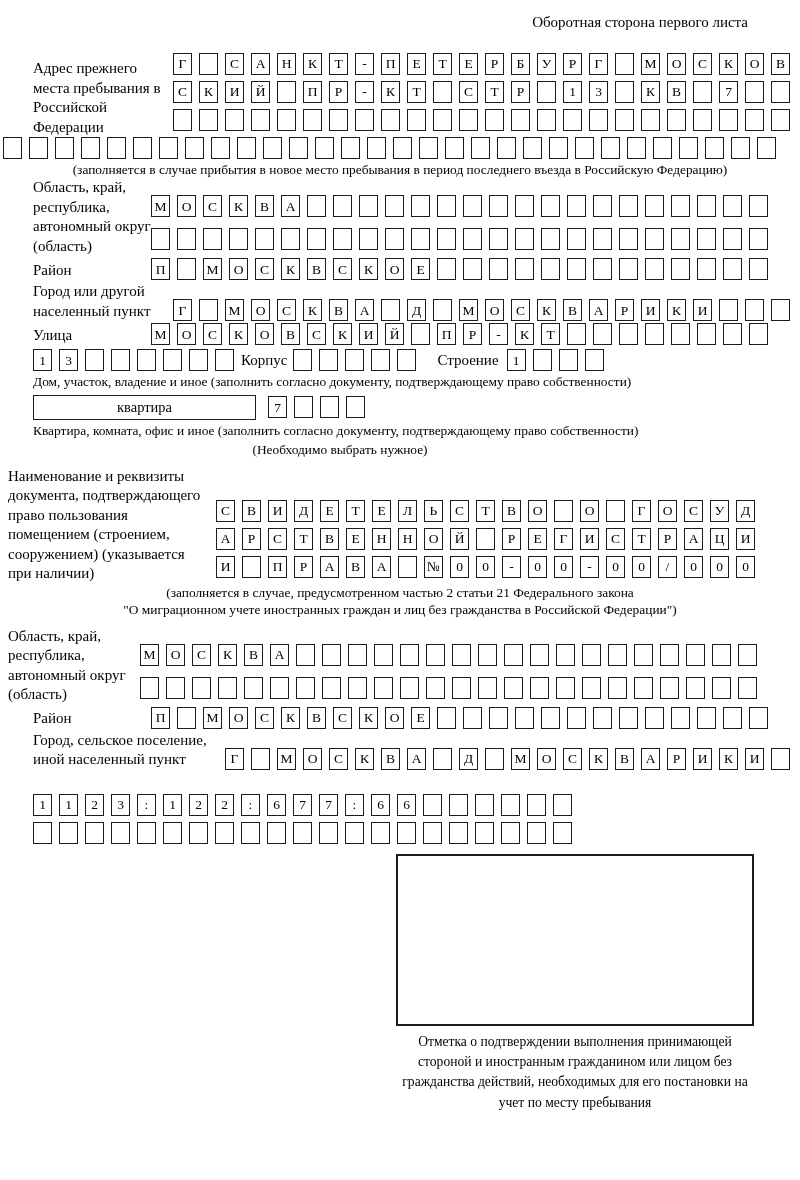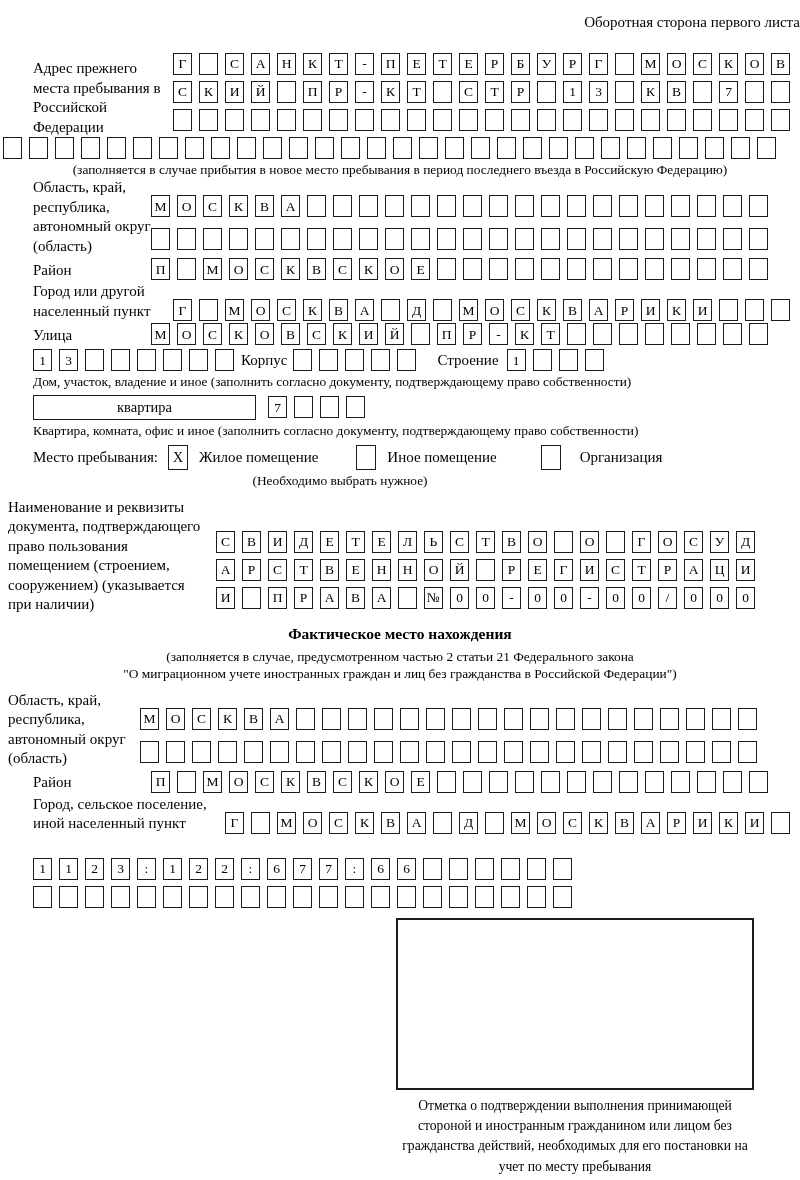--- a/index.html
+++ b/index.html
@@ -2,21 +2,21 @@
 <html><head>
 <meta charset="utf-8">
 <style>
   html,body{margin:0;padding:0;}
   body{
     width:800px;height:1180px;background:#fff;color:#000;
     font-family:"Liberation Serif","DejaVu Serif",serif;
     font-size:15px;overflow:hidden;
   }
   .page{position:relative;width:800px;height:1180px;}
-  .header-note{padding-top:14px;text-align:right;font-size:15px;}
+  .header-note{padding-top:14px;padding-right:52px;text-align:right;font-size:15px;}
   .field{display:flex;margin-left:33px;align-items:flex-end;}
   .flabel{flex:none;line-height:1.3;}
   .rows > .cells{margin-bottom:6px;}
   .cells{display:flex;}
   .cell{
     box-sizing:border-box;flex:none;width:19px;height:22px;margin-right:7px;
     border:1.6px solid #1c1c1c;display:flex;align-items:center;justify-content:center;
     font-size:13.5px;line-height:1;
   }
   .caption{font-size:13.4px;line-height:1.3;}
@@ -341,35 +341,20 @@
     <div class="widebox" style="width:223px;margin-right:12px;">квартира</div>
     <div class="cells">
         <span class="cell">7</span>
         <span class="cell"></span>
         <span class="cell"></span>
         <span class="cell"></span>
       </div>
   </div>
   <div class="caption caption--left mt2">Квартира, комната, офис и иное (заполнить согласно документу, подтверждающему право собственности)</div>
 
-  <div class="inline-row mesto mt6">
-    <div style="margin-right:10px;">Место пребывания:</div>
-    <div class="cells">
-        <span class="cell">X</span>
-      </div>
-    <div style="margin-left:4px;margin-right:38px;">Жилое помещение</div>
-    <div class="cells">
-        <span class="cell"></span>
-      </div>
-    <div style="margin-left:4px;margin-right:44px;">Иное помещение</div>
-    <div class="cells">
-        <span class="cell"></span>
-      </div>
-    <div style="margin-left:12px;">Организация</div>
-  </div>
   <div class="caption mt2" style="width:680px;text-align:center;">(Необходимо выбрать нужное)</div>
 
   <div class="field mt8">
     <div class="flabel" style="width:200px;margin-right:8px;">Наименование и реквизиты документа, подтверждающего право пользования помещением (строением, сооружением) (указывается при наличии)</div>
     <div class="rows">
       <div class="cells">
           <span class="cell">С</span>
           <span class="cell">В</span>
           <span class="cell">И</span>
           <span class="cell">Д</span>
@@ -433,21 +418,20 @@
           <span class="cell">0</span>
           <span class="cell">0</span>
           <span class="cell">/</span>
           <span class="cell">0</span>
           <span class="cell">0</span>
           <span class="cell">0</span>
         </div>
     </div>
   </div>
 
-  <div class="sec-title mt10">Фактическое место нахождения</div>
   <div class="caption caption--center">(заполняется в случае, предусмотренном частью 2 статьи 21 Федерального закона</div>
   <div class="caption caption--center">"О миграционном учете иностранных граждан и лиц без гражданства в Российской Федерации")</div>
 
   <div class="field mt8">
     <div class="flabel" style="width:132px;">Область, край, республика, автономный округ (область)</div>
     <div class="rows">
       <div class="cells" style="margin-bottom:11px;">
           <span class="cell">М</span>
           <span class="cell">О</span>
           <span class="cell">С</span>

